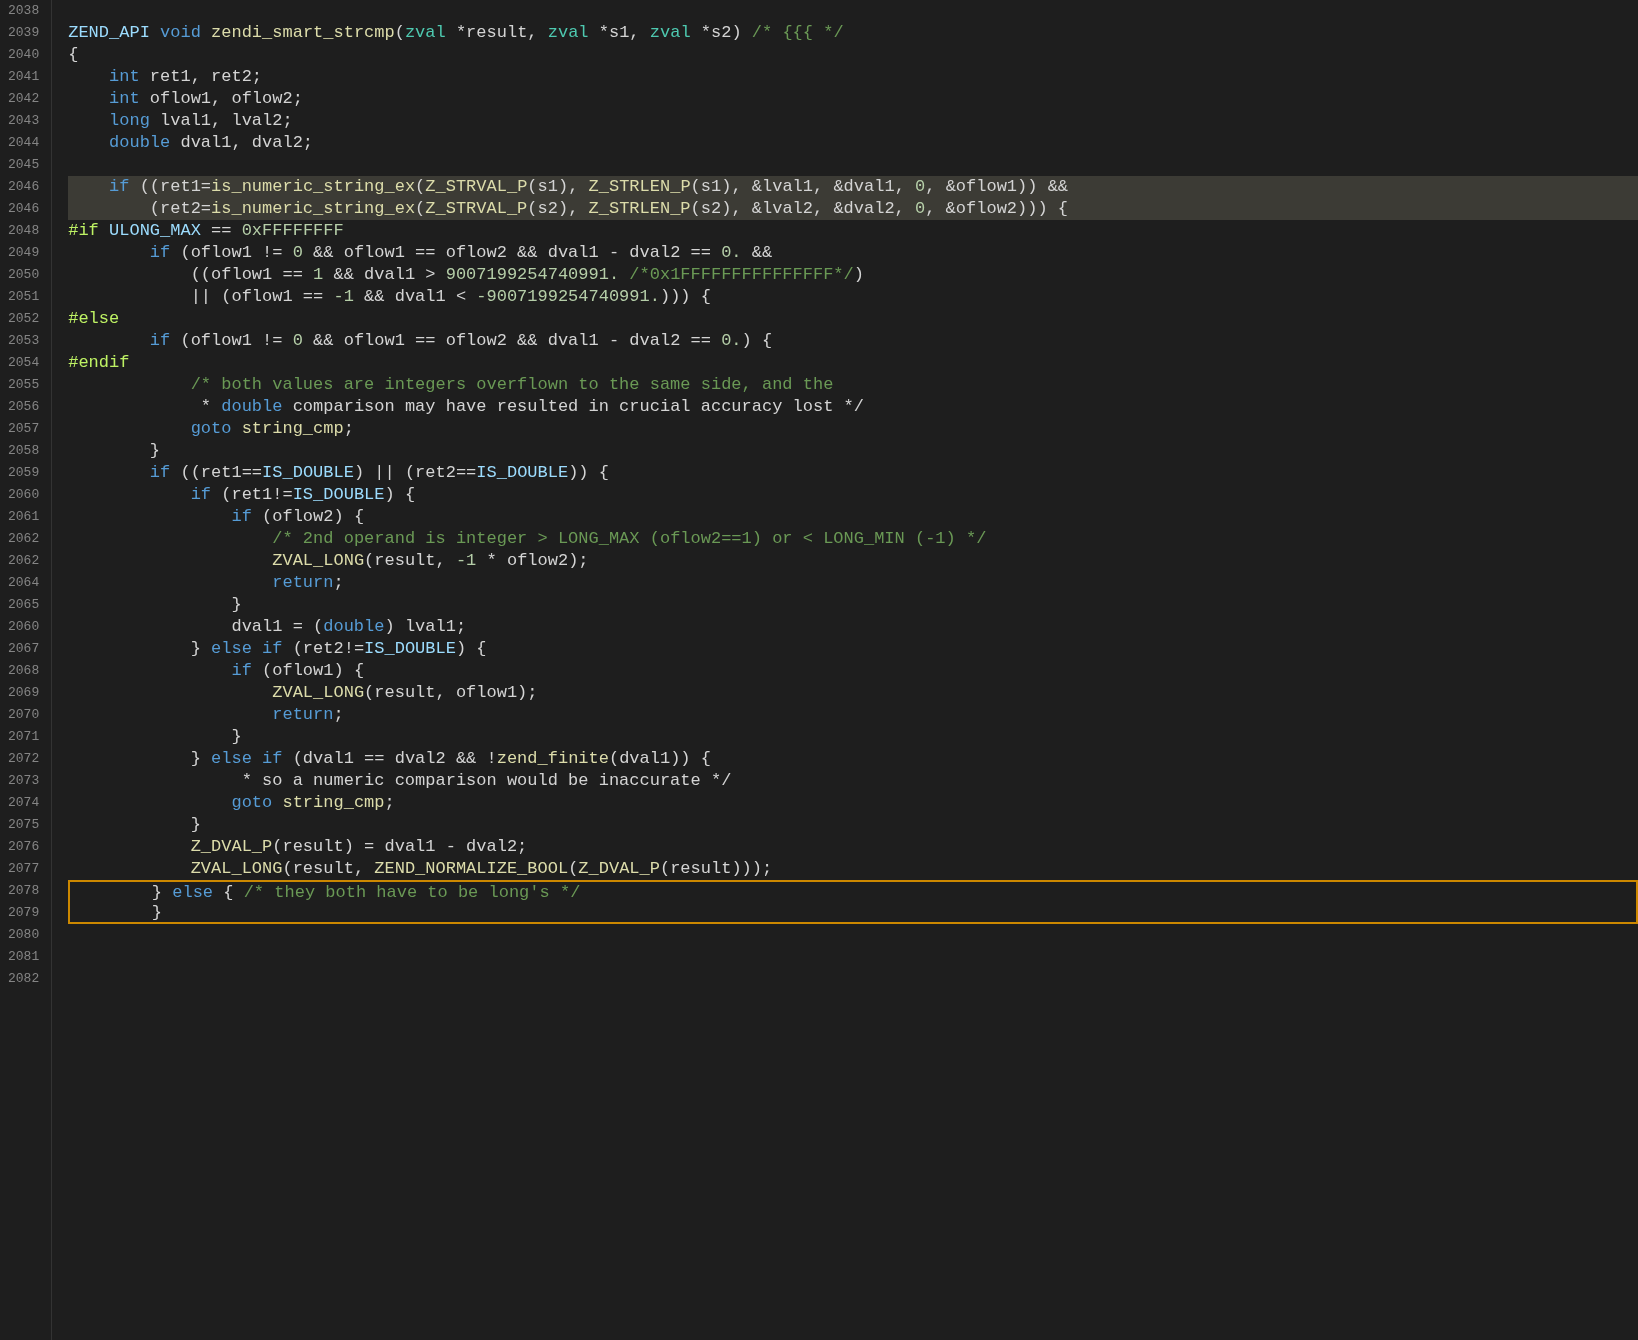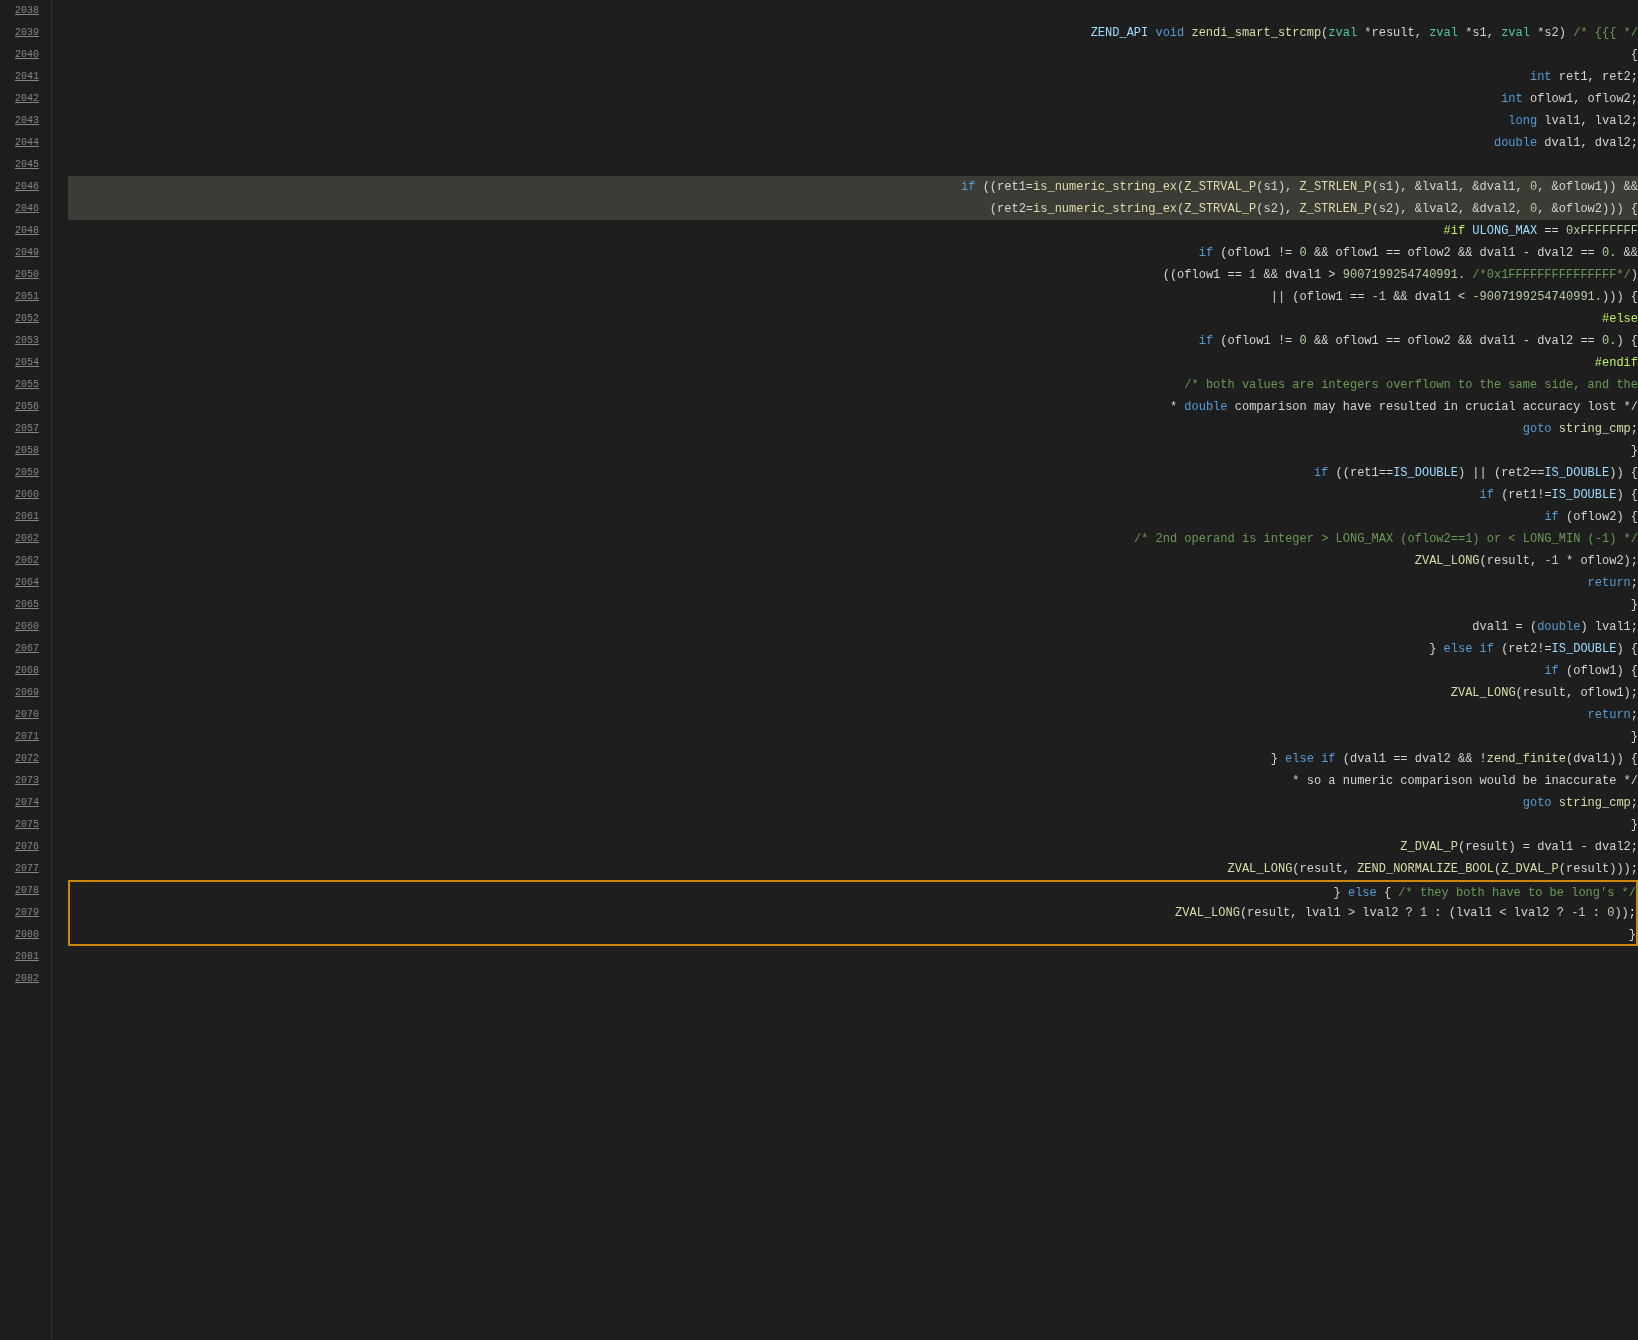--- a/index.html
+++ b/index.html
@@ -20,34 +20,32 @@
       color: #858585;
       padding: 0 12px 0 8px;
       text-align: right;
       user-select: none;
       border-right: 1px solid #333;
       min-width: 52px;
     }
     .line-number {
       height: 22px;
       line-height: 22px;
-      font-size: 10px;
-      text-decoration: underline;
+      font-size: 13px;
     }
     .code-lines {
       flex: 1;
       padding-left: 16px;
       overflow-x: auto;
     }
     .code-line {
       height: 22px;
       line-height: 22px;
       white-space: pre;
-      font-size: 12px;
-      text-align: right;
+      font-size: 17px;
     }
     .code-line.highlighted {
       background: #fffacd22;
     }
     .code-line.boxed-top {
       border: 2px solid #cc8800;
       border-bottom: none;
     }
     .code-line.boxed-middle {
       border-left: 2px solid #cc8800;
@@ -153,16 +151,15 @@
       <div class="code-line">                    <span class="fn">ZVAL_LONG</span>(result, oflow1);</div>
       <div class="code-line">                    <span class="kw">return</span>;</div>
       <div class="code-line">                }</div>
       <div class="code-line">            } <span class="kw">else</span> <span class="kw">if</span> (dval1 == dval2 &amp;&amp; !<span class="fn">zend_finite</span>(dval1)) {</div>
       <div class="code-line">                 * so a numeric comparison would be inaccurate */</div>
       <div class="code-line">                <span class="kw">goto</span> <span class="fn">string_cmp</span>;</div>
       <div class="code-line">            }</div>
       <div class="code-line">            <span class="fn">Z_DVAL_P</span>(result) = dval1 - dval2;</div>
       <div class="code-line">            <span class="fn">ZVAL_LONG</span>(result, <span class="fn">ZEND_NORMALIZE_BOOL</span>(<span class="fn">Z_DVAL_P</span>(result)));</div>
       <div class="code-line boxed-top">        } <span class="kw">else</span> { <span class="cm">/* they both have to be long's */</span></div>
-      <div class="code-line boxed-middle">            <span class="fn">ZVAL_LONG</span>(result, lval1 &gt; lval2 ? <span class="num">1</span> : (lval1 &lt; lval2 ? <span class="num">-1</span> : <span class="num">0</span>));</div>
       <div class="code-line boxed-bottom">        }</div>
     </div>
 </div>
 
 </body></html>

